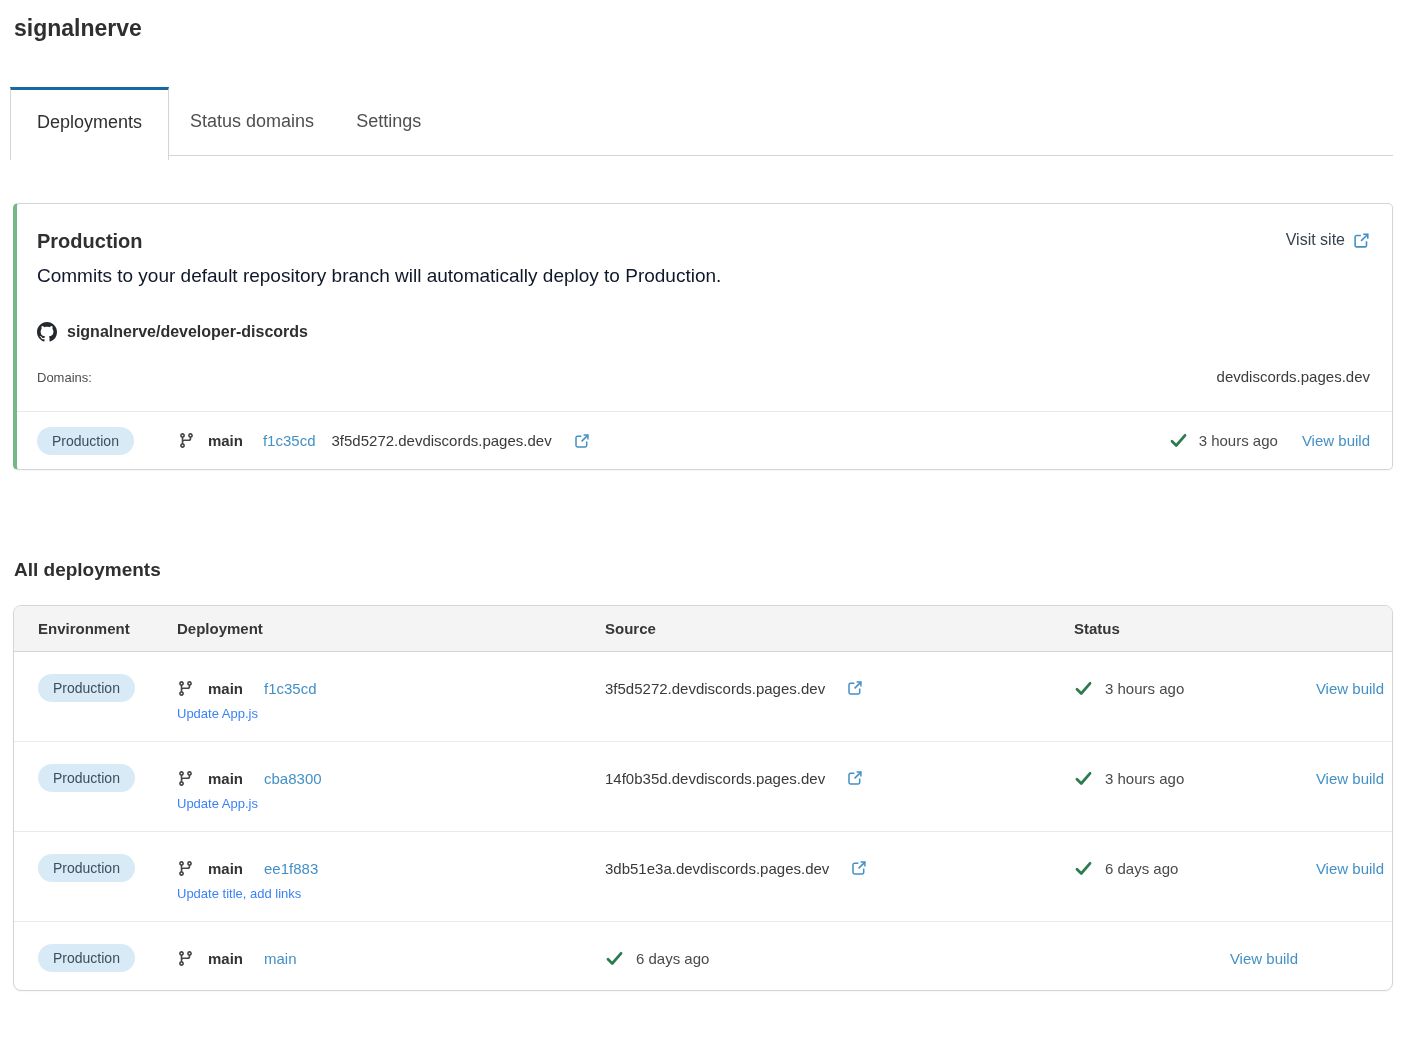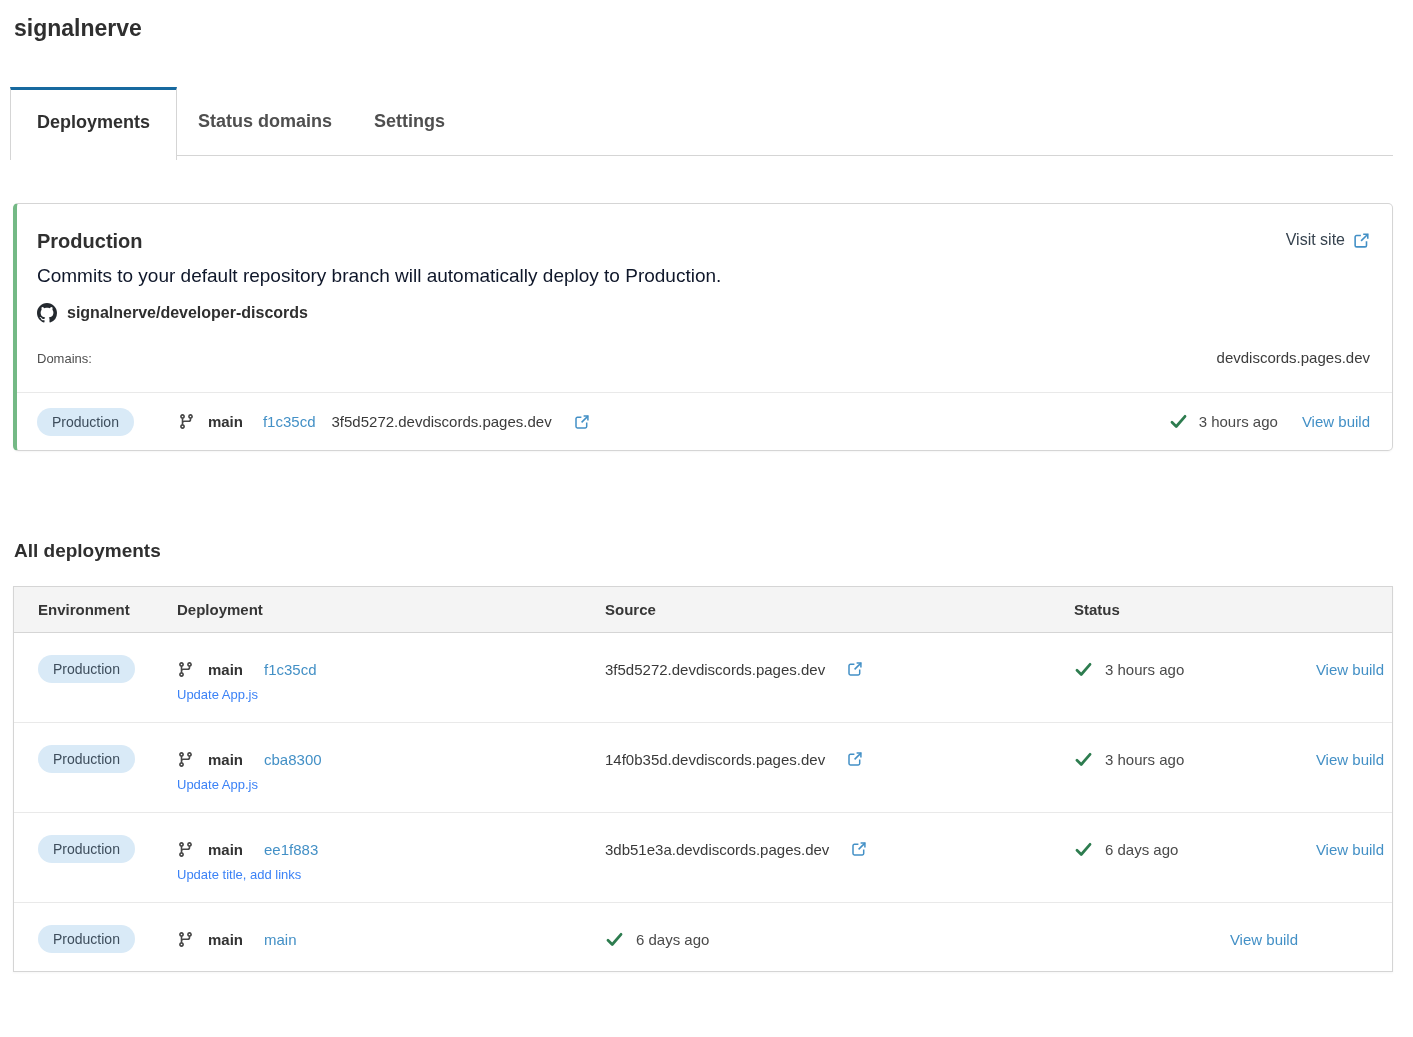--- a/index.html
+++ b/index.html
@@ -29,21 +29,20 @@
     margin: 0; padding: 2px 0 0 1px;
     font-size: 23px; font-weight: 700; color: #2f2f2f;
     line-height: 28px;
   }
 
   
   .tabs {
     display: flex; align-items: flex-end;
     margin-top: 45px;
     border-bottom: 1px solid var(--border_card);
-    font-weight: bold;
   }
   .tab {
     height: 68px; line-height: 68px;
     padding: 0 21px; font-size: 18px; color: #4f4f4f;
     cursor: pointer; white-space: nowrap;
   }
   .tab.active {
     height: 73px; line-height: 64px;
     padding: 0 26px;
     margin-bottom: -5px; margin-left: -3px;
@@ -68,21 +67,21 @@
   .prod-head { display: flex; align-items: flex-start; justify-content: space-between; }
   .prod-head h2 {
     margin: 0; font-size: 20px; font-weight: 700; color: #303030; line-height: 24px;
   }
   .visit {
     display: inline-flex; align-items: center; gap: 8px;
     font-size: 16px; color: #36424e; font-weight: 500;
     cursor: pointer; text-decoration: none; line-height: 22px;
   }
   .prod-desc { margin: 13px 0 0 0; font-size: 19px; color: #0f172a; line-height: 20px; }
-  .repo-line { margin-top: 17px; display: flex; align-items: center; gap: 10px; }
+  .repo-line { margin-top: 36px; display: flex; align-items: center; gap: 10px; }
   .repo-name { font-size: 16px; font-weight: 700; color: #2f2f2f; }
   .domains-line { margin-top: 26px; display: flex; align-items: baseline; justify-content: space-between; }
   .domains-label { font-size: 13px; color: #4e4e4e; }
   .domains-value { font-size: 15px; color: #3c3c3c; margin-left: 23px; }
 
   .prod-row {
     border-top: 1px solid var(--border_row);
     height: 58px;
     display: flex; align-items: center;
     padding: 0 22px 0 20px;
@@ -112,21 +111,21 @@
   .prod-right .status-time { margin-left: 11px; }
   .prod-right .view-build { margin-left: 24px; }
 
   
   h2.section-title {
     margin: 88px 0 0 1px; font-size: 19px; font-weight: 700; color: #2f2f2f; line-height: 24px;
   }
   .table-card {
     margin-top: 23px;
     border: 1px solid var(--border_card);
-    border-radius: 0;
+    border-radius: 8px;
     box-shadow: 0 1px 2px rgba(0,0,0,0.04);
     overflow: hidden;
     background: #fff;
   }
   .tgrid {
     display: grid;
     grid-template-columns: 139px 428px 469px 224px minmax(0,1fr);
     padding: 0 8px 0 24px;
     align-items: start;
   }

